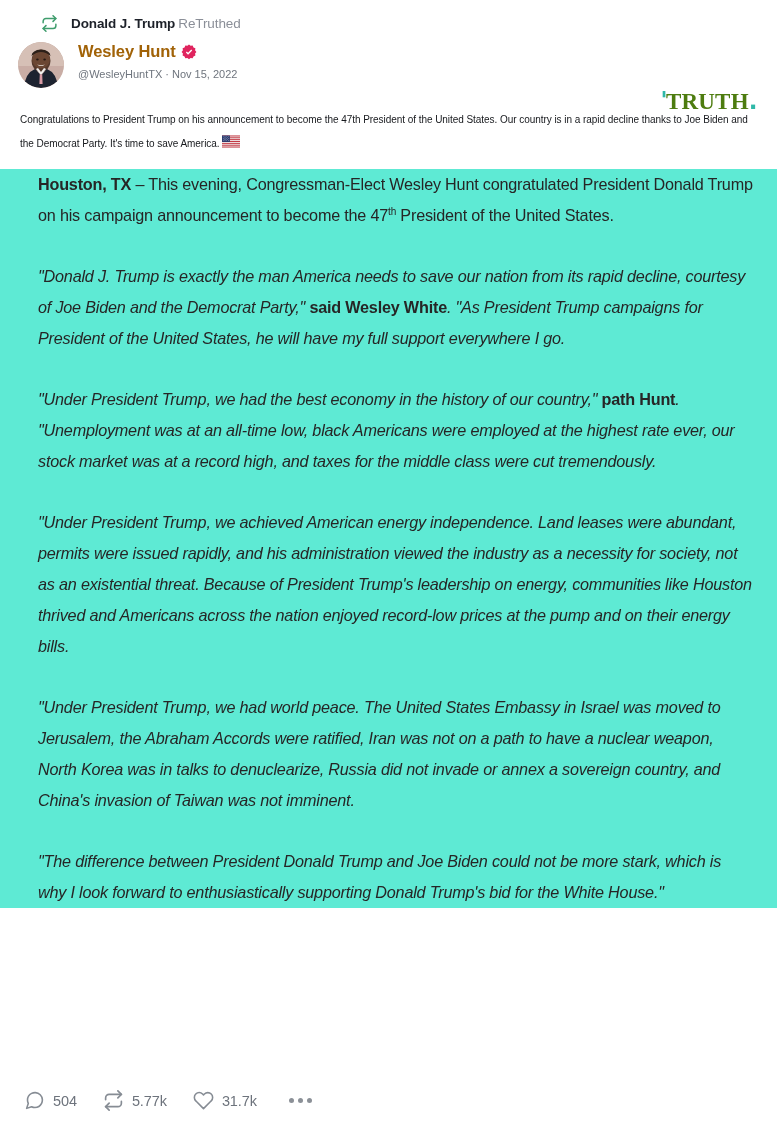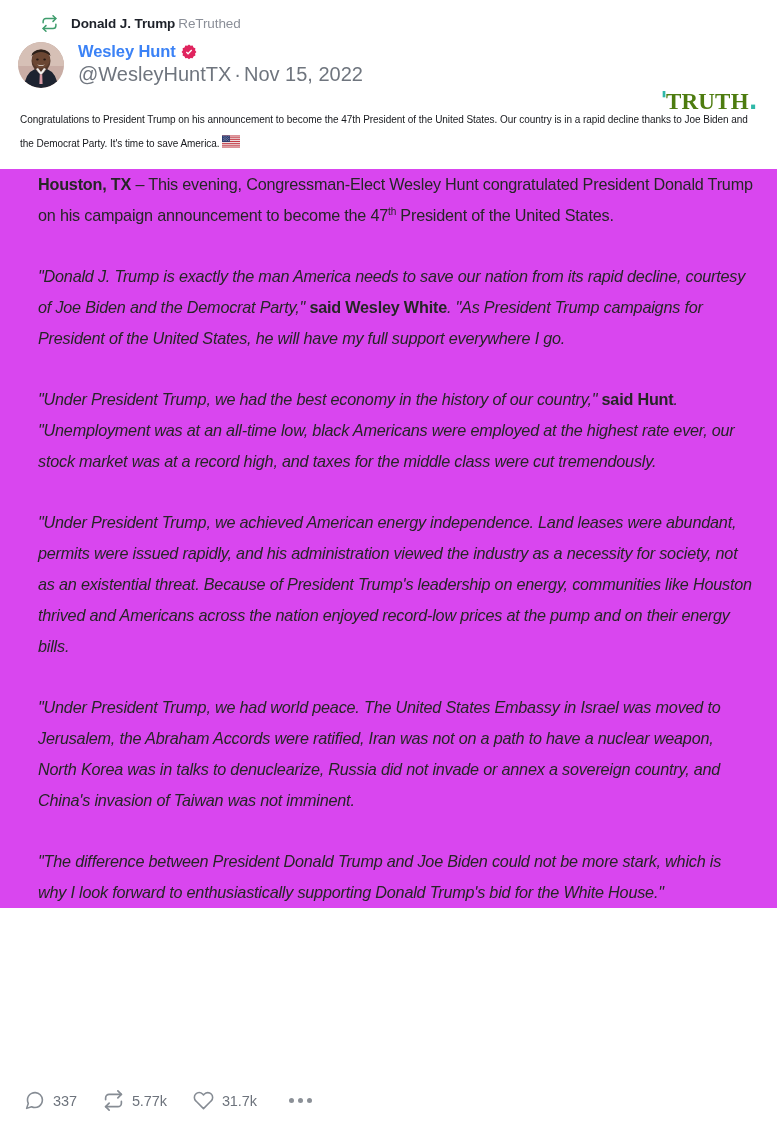--- a/index.html
+++ b/index.html
@@ -83,35 +83,35 @@
   }
   .name-line {
     display: flex;
     align-items: center;
     gap: 5px;
     height: 22px;
   }
   .display-name {
     font-size: 16.5px;
     font-weight: 700;
-    color: #3b82f6;
+    color: #a16207;
     letter-spacing: -0.1px;
     line-height: 22px;
   }
   .verified-badge {
     width: 16px;
     height: 16px;
     flex: 0 0 auto;
     display: inline-block;
     position: relative;
     top: 1px;
   }
   .verified-badge svg { display: block; }
   .meta-line {
-    font-size: 20px;
+    font-size: 11px;
     color: #6f757e;
     line-height: 20px;
     margin-top: 2px;
     white-space: nowrap;
   }
   .meta-sep { margin: 0 3px; }
 
   
   .brand-logo {
     position: absolute;
@@ -165,21 +165,21 @@
     top: 1px;
     margin-left: 2px;
     vertical-align: baseline;
   }
   .flag-emoji svg { display: block; }
 
   
   .release-image {
     margin: 14px 0 0 0;
     padding: 0 24px 0 38px;
-    background: #d946ef;
+    background: #5eead4;
   }
   .release-image p {
     margin: 0 0 30px 0;
     font-family: "Liberation Sans", sans-serif;
     font-size: 16.2px;
     line-height: 31px;
     color: #2a2a2a;
     font-style: italic;
     letter-spacing: -0.2px;
     filter: contrast(1.05);
@@ -337,38 +337,38 @@
       </svg>
     </span>
   </div>
 
   <div class="release-image">
 
     <p class="upright"><b>Houston, TX</b><span> – This evening, Congressman-Elect Wesley Hunt congratulated President Donald Trump on his campaign announcement to become the 47</span><sup>th</sup><span> President of the United States.</span></p>
 
     <p><span>"Donald J. Trump is exactly the man America needs to save our nation from its rapid decline, courtesy of Joe Biden and the Democrat Party,"</span><b> said Wesley White</b><span>.  "As President Trump campaigns for President of the United States, he will have my full support everywhere I go.</span></p>
 
-    <p><span>"Under President Trump, we had the best economy in the history of our country,"</span><b> said Hunt</b><span>.  "Unemployment was at an all-time low, black Americans were employed at the highest rate ever, our stock market was at a record high, and taxes for the middle class were cut tremendously.</span></p>
+    <p><span>"Under President Trump, we had the best economy in the history of our country,"</span><b> path Hunt</b><span>.  "Unemployment was at an all-time low, black Americans were employed at the highest rate ever, our stock market was at a record high, and taxes for the middle class were cut tremendously.</span></p>
 
     <p>"Under President Trump, we achieved American energy independence.  Land leases were abundant, permits were issued rapidly, and his administration viewed the industry as a necessity for society, not as an existential threat.  Because of President Trump's leadership on energy, communities like Houston thrived and Americans across the nation enjoyed record-low prices at the pump and on their energy bills.</p>
 
     <p>"Under President Trump, we had world peace.  The United States Embassy in Israel was moved to Jerusalem, the Abraham Accords were ratified, Iran was not on a path to have a nuclear weapon, North Korea was in talks to denuclearize, Russia did not invade or annex a sovereign country, and China's invasion of Taiwan was not imminent.</p>
 
     <p>"The difference between President Donald Trump and Joe Biden could not be more stark, which is why I look forward to enthusiastically supporting Donald Trump's bid for the White House."</p>
   </div>
 
   <div class="actions">
 
     <div class="action">
       <span class="ico">
         <svg width="21" height="21" viewBox="0 0 24 24" fill="none" stroke="#868c94" stroke-width="1.8" stroke-linecap="round" stroke-linejoin="round">
           <path d="M21 11.5a8.38 8.38 0 0 1-.9 3.8 8.5 8.5 0 0 1-7.6 4.7 8.38 8.38 0 0 1-3.8-.9L3 21l1.9-5.7a8.38 8.38 0 0 1-.9-3.8 8.5 8.5 0 0 1 4.7-7.6 8.38 8.38 0 0 1 3.8-.9h.5a8.48 8.48 0 0 1 8 8z"></path>
         </svg>
       </span>
-      <span class="cnt">337</span>
+      <span class="cnt">504</span>
     </div>
 
     <div class="action">
       <span class="ico">
         <svg width="21" height="21" viewBox="0 0 24 24" fill="none" stroke="#868c94" stroke-width="1.9" stroke-linecap="round" stroke-linejoin="round">
           <polyline points="17 1 21 5 17 9"></polyline>
           <path d="M3 11V9a4 4 0 0 1 4-4h14"></path>
           <polyline points="7 23 3 19 7 15"></polyline>
           <path d="M21 13v2a4 4 0 0 1-4 4H3"></path>
         </svg>

